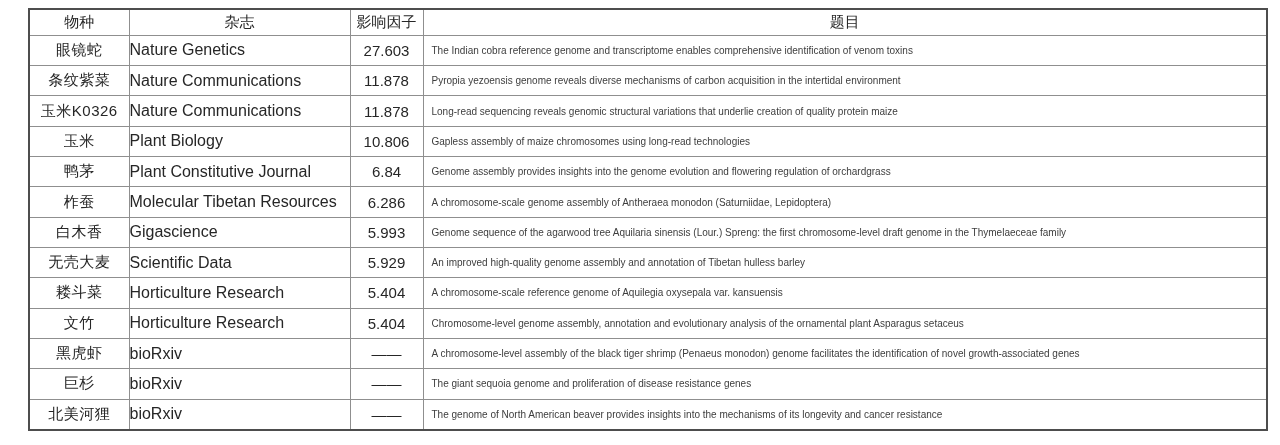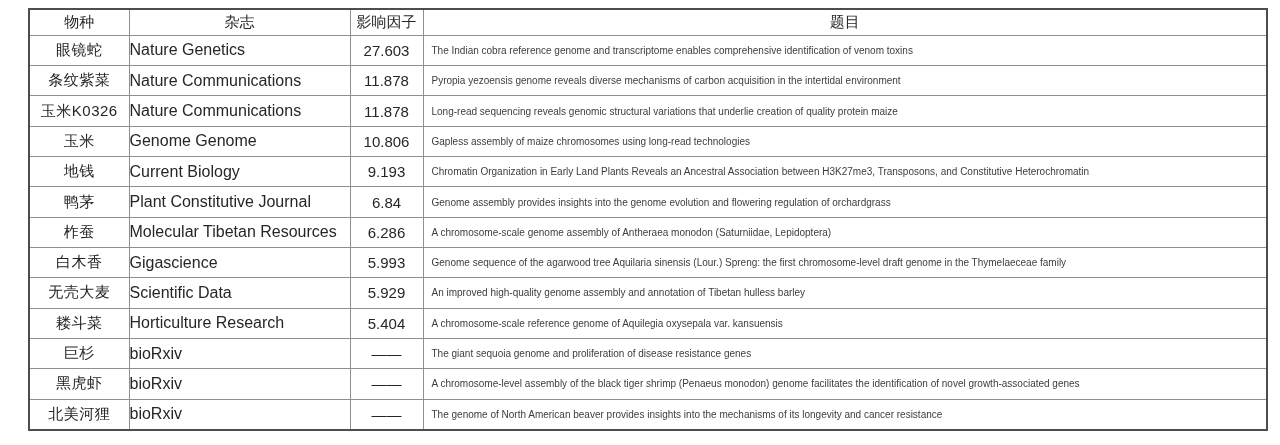--- a/index.html
+++ b/index.html
@@ -97,29 +97,23 @@
     <td class="c-title">Pyropia yezoensis genome reveals diverse mechanisms of carbon acquisition in the intertidal environment</td>
   </tr>
         <tr>
     <td class="c-species">玉米K0326</td>
     <td class="c-journal">Nature Communications</td>
     <td class="c-if">11.878</td>
     <td class="c-title">Long-read sequencing reveals genomic structural variations that underlie creation of quality protein maize</td>
   </tr>
         <tr>
     <td class="c-species">玉米</td>
-    <td class="c-journal">Genome Genome</td>
+    <td class="c-journal">Plant Biology</td>
     <td class="c-if">10.806</td>
     <td class="c-title">Gapless assembly of maize chromosomes using long-read technologies</td>
-  </tr>
-        <tr>
-    <td class="c-species">地钱</td>
-    <td class="c-journal">Current Biology</td>
-    <td class="c-if">9.193</td>
-    <td class="c-title">Chromatin Organization in Early Land Plants Reveals an Ancestral Association between H3K27me3, Transposons, and Constitutive Heterochromatin</td>
   </tr>
         <tr>
     <td class="c-species">鸭茅</td>
     <td class="c-journal">Plant Constitutive Journal</td>
     <td class="c-if">6.84</td>
     <td class="c-title">Genome assembly provides insights into the genome evolution and flowering regulation of orchardgrass</td>
   </tr>
         <tr>
     <td class="c-species">柞蚕</td>
     <td class="c-journal">Molecular Tibetan Resources</td>
@@ -138,30 +132,36 @@
     <td class="c-if">5.929</td>
     <td class="c-title">An improved high-quality genome assembly and annotation of Tibetan  hulless barley</td>
   </tr>
         <tr>
     <td class="c-species">耧斗菜</td>
     <td class="c-journal">Horticulture Research</td>
     <td class="c-if">5.404</td>
     <td class="c-title">A chromosome-scale reference genome of Aquilegia oxysepala var. kansuensis</td>
   </tr>
         <tr>
-    <td class="c-species">巨杉</td>
-    <td class="c-journal">bioRxiv</td>
-    <td class="c-if">——</td>
-    <td class="c-title">The giant sequoia genome and proliferation of disease resistance genes</td>
+    <td class="c-species">文竹</td>
+    <td class="c-journal">Horticulture Research</td>
+    <td class="c-if">5.404</td>
+    <td class="c-title">Chromosome-level genome assembly, annotation and evolutionary analysis of the ornamental plant Asparagus setaceus</td>
   </tr>
         <tr>
     <td class="c-species">黑虎虾</td>
     <td class="c-journal">bioRxiv</td>
     <td class="c-if">——</td>
     <td class="c-title">A chromosome-level assembly of the black tiger shrimp (Penaeus monodon) genome facilitates the identification of novel growth-associated genes</td>
+  </tr>
+        <tr>
+    <td class="c-species">巨杉</td>
+    <td class="c-journal">bioRxiv</td>
+    <td class="c-if">——</td>
+    <td class="c-title">The giant sequoia genome and proliferation of disease resistance genes</td>
   </tr>
         <tr>
     <td class="c-species">北美河狸</td>
     <td class="c-journal">bioRxiv</td>
     <td class="c-if">——</td>
     <td class="c-title">The genome of North American beaver provides insights into the mechanisms of its longevity and cancer resistance</td>
   </tr>
       </tbody>
   </table>
 </div>

